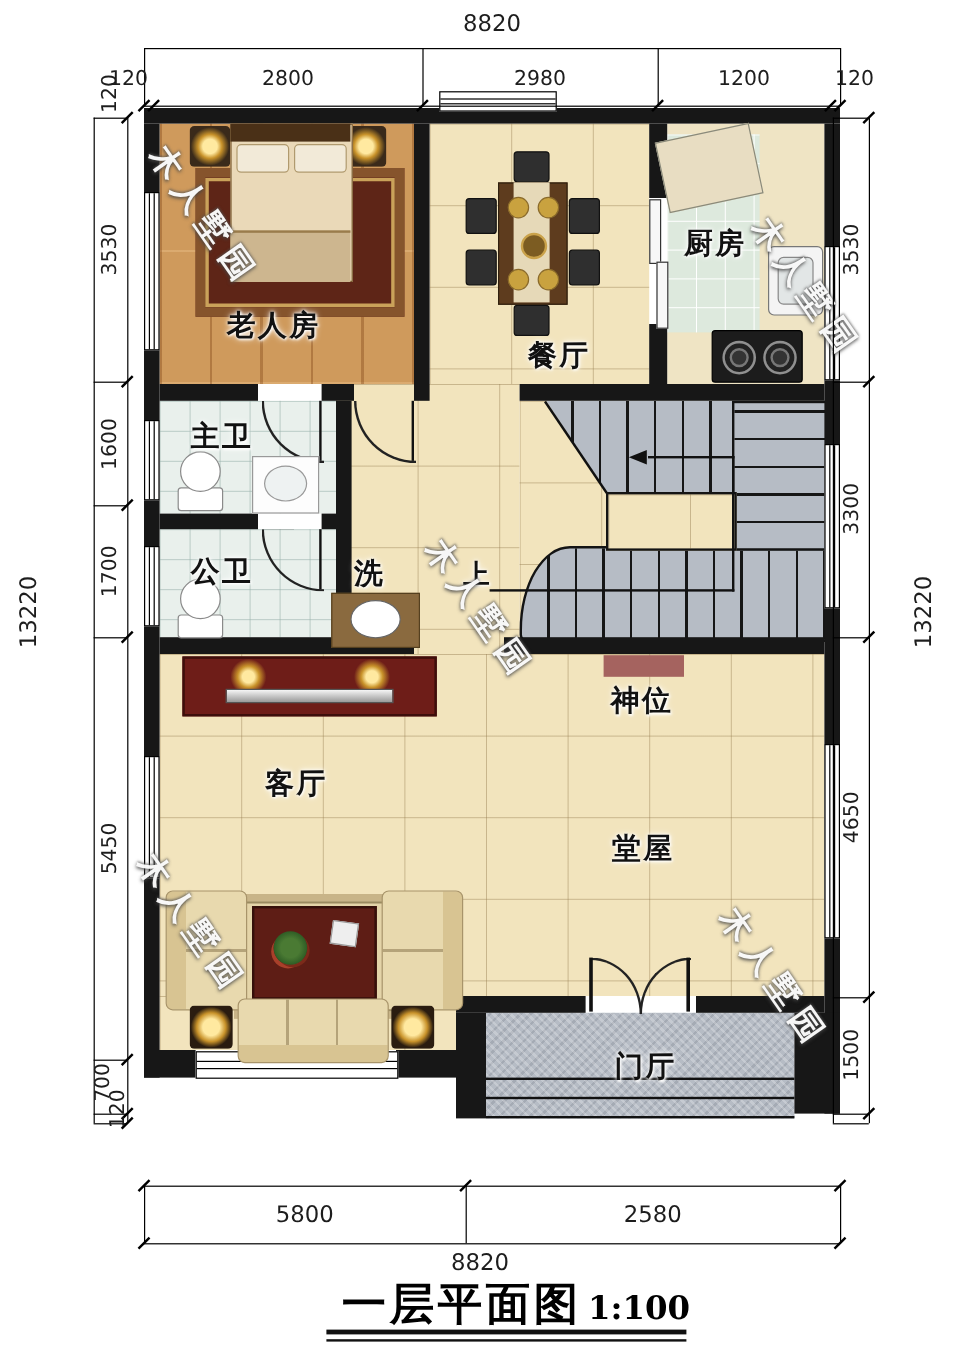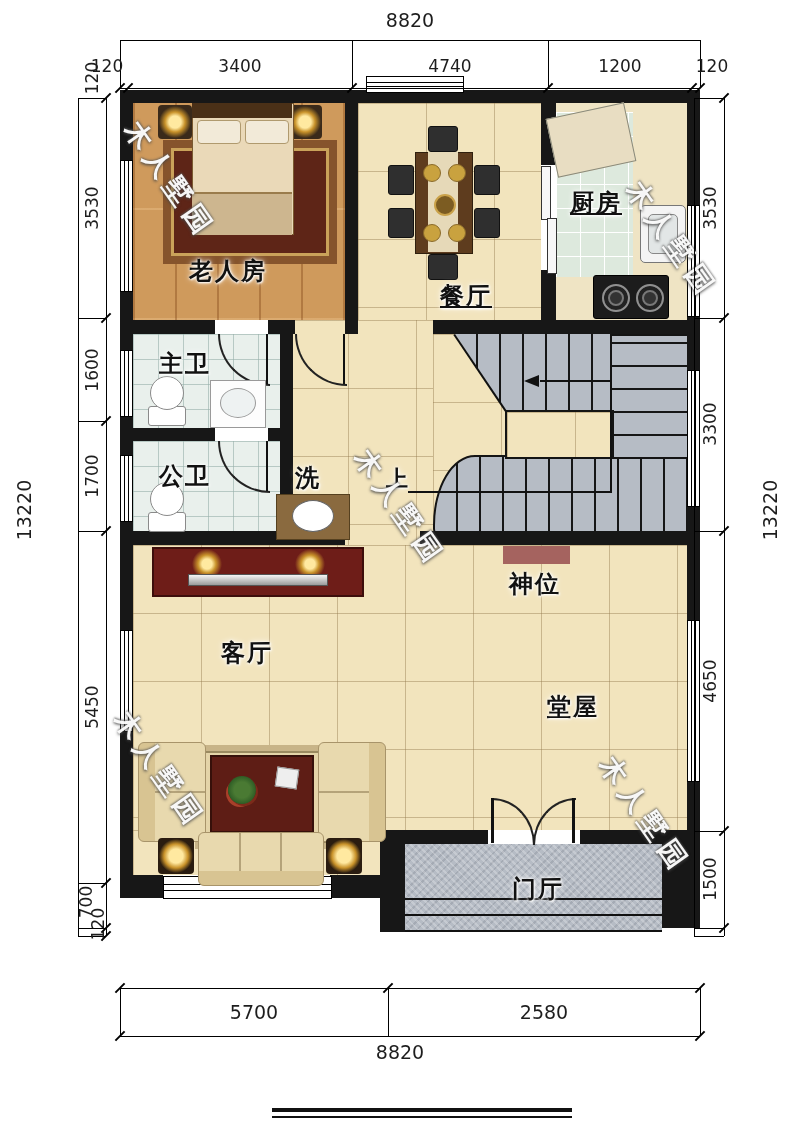--- a/index.html
+++ b/index.html
@@ -201,29 +201,29 @@
   <div class="abs" style="left:318px;top:742px;width:66px;height:98px;background:var(--sofa,#e8d9ae);border:1px solid #a8946a;border-radius:6px;
               background-image:linear-gradient(270deg,#d8c492 0 16px,transparent 16px),linear-gradient(0deg,transparent 0 49%,rgba(130,110,70,.5) 49% 51%,transparent 51%);"></div>
   <div class="abs" style="left:198px;top:832px;width:124px;height:52px;background:var(--sofa,#e8d9ae);border:1px solid #a8946a;border-radius:6px;
               background-image:linear-gradient(0deg,#d8c492 0 14px,transparent 14px),linear-gradient(90deg,transparent 0 32%,rgba(130,110,70,.5) 32% 34%,transparent 34% 65%,rgba(130,110,70,.5) 65% 67%,transparent 67%);"></div>
   <div class="abs" style="left:158px;top:838px;width:36px;height:36px;background:#2a1c10;border-radius:4px;
               background-image:radial-gradient(circle,#ffe9a0 0 7px,#c8922a 12px,rgba(0,0,0,0) 17px);"></div>
   <div class="abs" style="left:326px;top:838px;width:36px;height:36px;background:#2a1c10;border-radius:4px;
               background-image:radial-gradient(circle,#ffe9a0 0 7px,#c8922a 12px,rgba(0,0,0,0) 17px);"></div>
 
   <span class="rl" style="left:228px;top:271px;">老人房</span>
-  <span class="rl" style="left:466px;top:296px;text-decoration:underline;">餐厅</span>
-  <span class="rl" style="left:596px;top:203px;text-decoration:underline;">厨房</span>
+  <span class="rl" style="left:466px;top:296px;">餐厅</span>
+  <span class="rl" style="left:596px;top:203px;">厨房</span>
   <span class="rl" style="left:185px;top:364px;">主卫</span>
   <span class="rl" style="left:185px;top:476px;">公卫</span>
   <span class="rl" style="left:308px;top:478px;">洗</span>
   <span class="rl" style="left:398px;top:479px;font-size:22px;">上</span>
   <span class="rl" style="left:535px;top:584px;">神位</span>
   <span class="rl" style="left:247px;top:653px;">客厅</span>
-  <span class="rl" style="left:536px;top:707px;margin-left:37px;">堂屋</span>
+  <span class="rl" style="left:536px;top:707px;">堂屋</span>
   <span class="rl" style="left:538px;top:889px;">门厅</span>
 
   <span class="wm" style="left:170px;top:180px;">木人墅园</span>
   <span class="wm" style="left:672px;top:240px;">木人墅园</span>
   <span class="wm" style="left:400px;top:508px;">木人墅园</span>
   <span class="wm" style="left:160px;top:770px;">木人墅园</span>
   <span class="wm" style="left:645px;top:815px;">木人墅园</span>
 
   <span class="dl" style="left:410px;top:20px;font-size:19px;">8820</span>
   <div class="rail" style="left:120px;top:40px;width:580px;height:1px;"></div>
@@ -232,22 +232,22 @@
   <div class="rail" style="left:352px;top:40px;width:1px;height:48px;"></div>
   <div class="rail" style="left:548px;top:40px;width:1px;height:48px;"></div>
   <div class="rail" style="left:700px;top:40px;width:1px;height:48px;"></div>
   <div class="tk" style="left:120px;top:88px;"></div>
   <div class="tk" style="left:128px;top:88px;"></div>
   <div class="tk" style="left:352px;top:88px;"></div>
   <div class="tk" style="left:548px;top:88px;"></div>
   <div class="tk" style="left:692px;top:88px;"></div>
   <div class="tk" style="left:700px;top:88px;"></div>
   <span class="dl" style="left:107px;top:66px;">120</span>
-  <span class="dl" style="left:240px;top:66px;">3400</span>
-  <span class="dl" style="left:450px;top:66px;">4740</span>
+  <span class="dl" style="left:240px;top:66px;">2800</span>
+  <span class="dl" style="left:450px;top:66px;">2980</span>
   <span class="dl" style="left:620px;top:66px;">1200</span>
   <span class="dl" style="left:712px;top:66px;">120</span>
 
   <span class="dlv" style="left:24px;top:510px;font-size:19px;">13220</span>
   <div class="rail" style="left:78px;top:98px;width:1px;height:838px;"></div>
   <div class="rail" style="left:106px;top:98px;width:1px;height:838px;"></div>
   <div class="rail" style="left:78px;top:98px;width:28px;height:1px;"></div>
   <div class="rail" style="left:78px;top:318px;width:28px;height:1px;"></div>
   <div class="rail" style="left:78px;top:421px;width:28px;height:1px;"></div>
   <div class="rail" style="left:78px;top:531px;width:28px;height:1px;"></div>
@@ -291,20 +291,24 @@
   <div class="rail" style="left:120px;top:988px;width:580px;height:1px;"></div>
   <div class="rail" style="left:120px;top:1036px;width:580px;height:1px;"></div>
   <div class="rail" style="left:120px;top:988px;width:1px;height:48px;"></div>
   <div class="rail" style="left:388px;top:988px;width:1px;height:48px;"></div>
   <div class="rail" style="left:700px;top:988px;width:1px;height:48px;"></div>
   <div class="tk" style="left:120px;top:988px;"></div>
   <div class="tk" style="left:388px;top:988px;"></div>
   <div class="tk" style="left:700px;top:988px;"></div>
   <div class="tk" style="left:120px;top:1036px;"></div>
   <div class="tk" style="left:700px;top:1036px;"></div>
-  <span class="dl" style="left:254px;top:1012px;font-size:19px;">5700</span>
+  <span class="dl" style="left:254px;top:1012px;font-size:19px;">5800</span>
   <span class="dl" style="left:544px;top:1012px;font-size:19px;">2580</span>
   <span class="dl" style="left:400px;top:1052px;font-size:19px;">8820</span>
 
+  <div class="abs" style="left:270px;top:1062px;width:320px;text-align:center;white-space:nowrap;">
+    <span class="title-txt">一层平面图</span>
+    <span class="title-scale">1:100</span>
+  </div>
   <div class="ln" style="left:272px;top:1108px;width:300px;height:4px;"></div>
   <div class="ln" style="left:272px;top:1116px;width:300px;height:2px;"></div>
 
 </div>
 
 </body></html>

